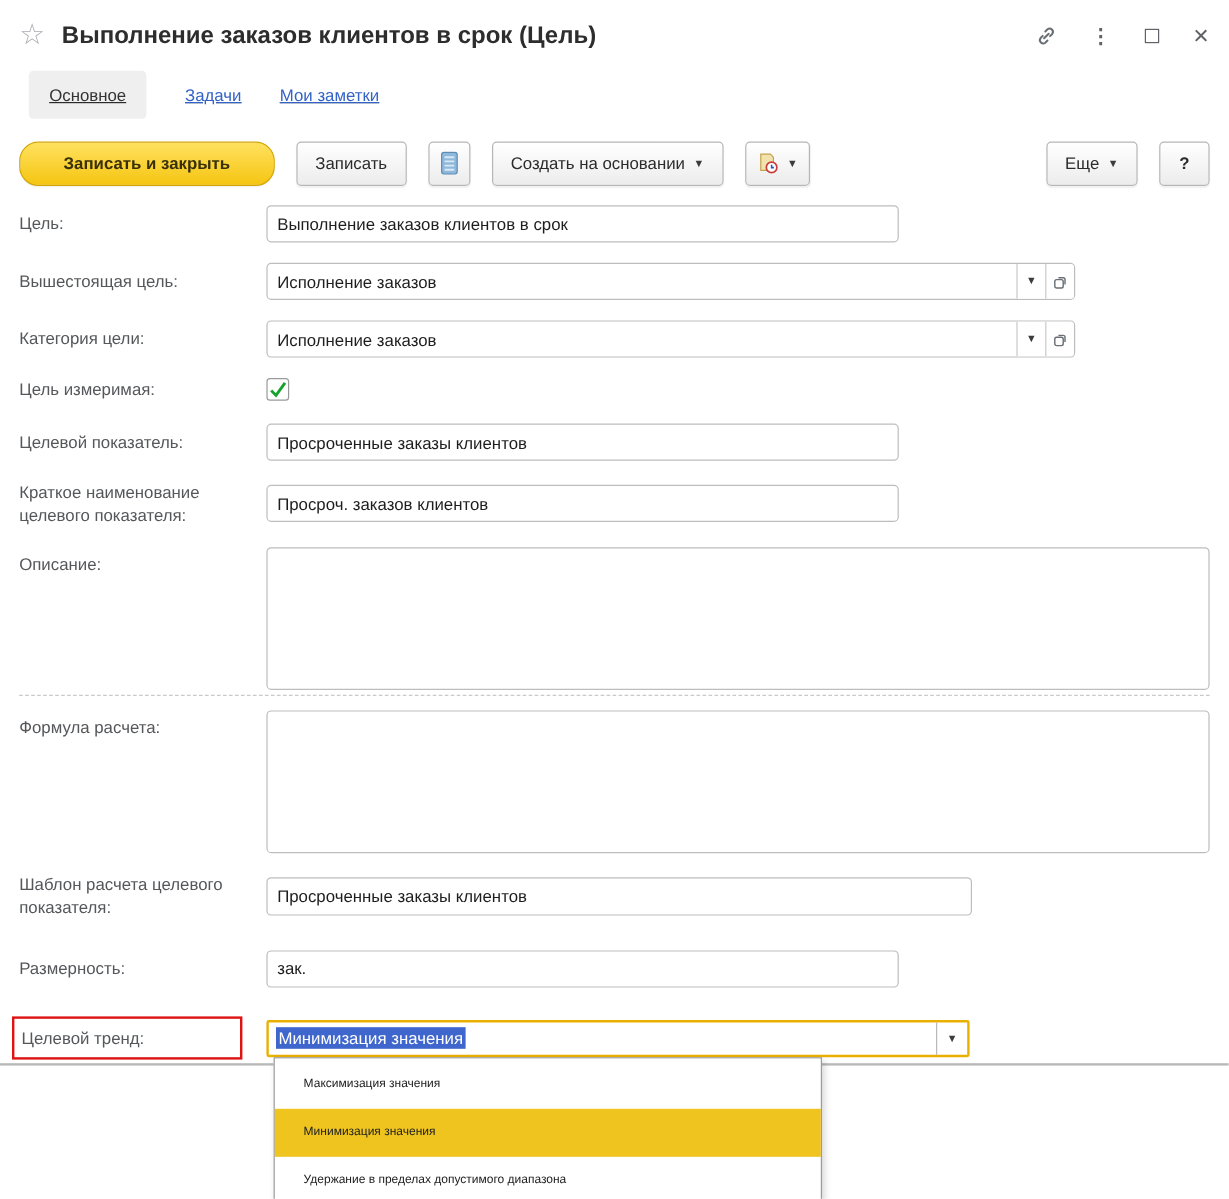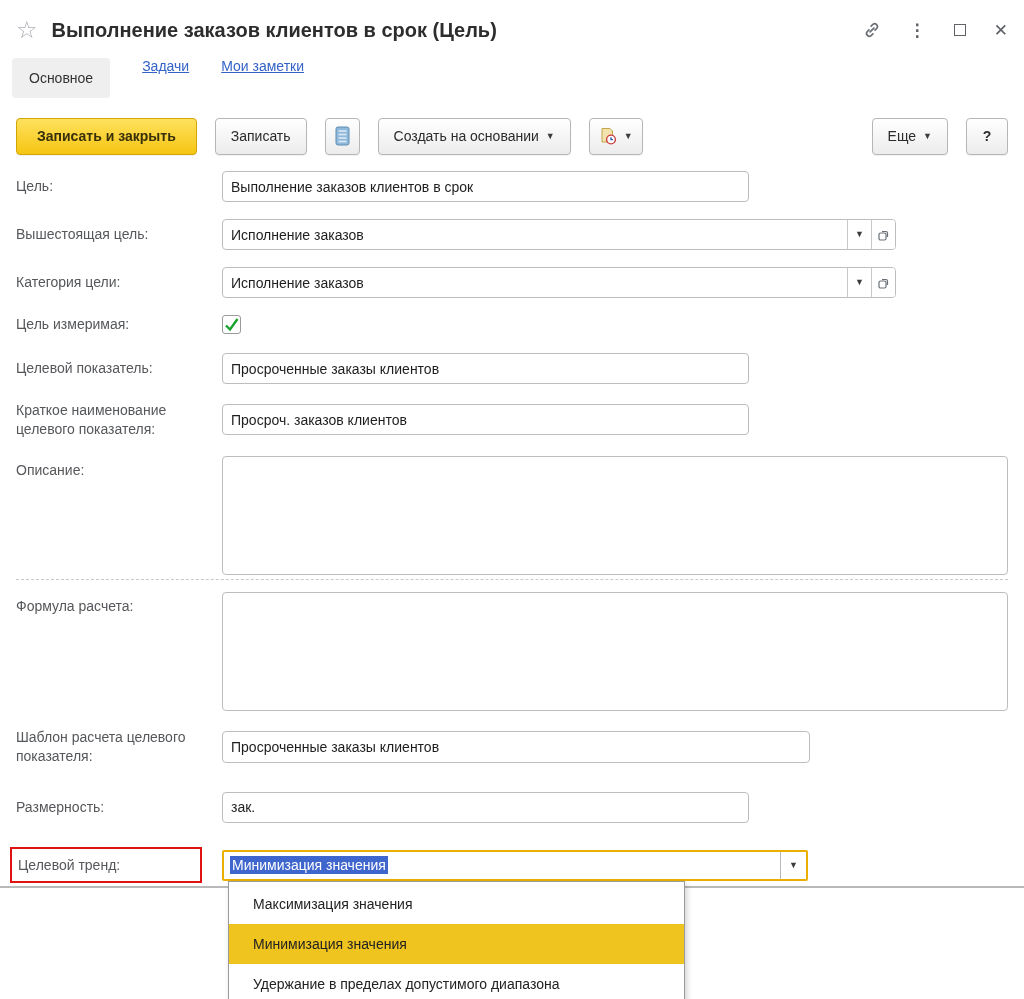--- a/index.html
+++ b/index.html
@@ -11,32 +11,32 @@
   .hdr { display:flex; align-items:center; padding:14px 16px 0 16px; height:46px; }
   .star { font-size:24px; color:#a9adb3; margin-right:14px; line-height:1; cursor:pointer; }
   .title { font-size:20px; font-weight:bold; color:#2d2d2d; }
   .hdr-right { margin-left:auto; display:flex; align-items:center; gap:28px; }
   .hdr-ico { color:#5f6368; display:flex; align-items:center; justify-content:center; cursor:pointer; }
   .kebab { font-size:17px; font-weight:bold; letter-spacing:0; }
   .maxbox { width:12px; height:12px; border:1.6px solid #5f6368; }
   .closex { font-size:17px; }
 
   
-  .tabs { display:flex; padding:0 12px; margin-top:12px; height:42px; }
+  .tabs { display:flex; align-items:center; padding:0 24px; margin-top:12px; height:42px;text-decoration:underline; }
   .tab-active { background:#efefef; border-radius:4px; padding:0 17px; height:40px;
     display:flex; align-items:center; font-size:14px; color:#333; cursor:pointer; }
   .tab-link { margin-left:32px; font-size:14px; color:#3363c6; text-decoration:underline; cursor:pointer; }
 
   
   .toolbar { display:flex; align-items:center; padding:0 16px; margin-top:16px; height:40px; gap:18px; }
   .btn { display:inline-flex; align-items:center; justify-content:center; gap:7px; height:37px;
     padding:0 15px; background:linear-gradient(#ffffff,#ececec); border:1px solid #b6b6b6;
     border-radius:4px; font-size:14px; color:#2b2b2b; cursor:pointer; box-shadow:0 1px 1px rgba(0,0,0,.06); }
   .btn-primary { background:linear-gradient(#ffe15e,#f5c512); border-color:#d2a500;
-    font-weight:bold; color:#39300a; padding:0 20px; }
+    font-weight:bold; color:#39300a; padding:0 36px;border-radius:16px; }
   .btn-ico { padding:0 9px; }
   .caret { font-size:9px; color:#3c3c3c; line-height:1; }
   .spacer { flex:1; }
   .btn-help { width:42px; font-weight:bold; }
 
   
   .form { padding:0 16px; margin-top:15px; }
   .row { display:flex; align-items:center; margin-bottom:17px; }
   .row.top { align-items:flex-start; }
   .lbl { width:206px; flex-shrink:0; font-size:14px; color:#55575a; line-height:1.35; padding-top:0; }
@@ -61,21 +61,21 @@
   .combo-wrap { position:relative; }
   .combo { display:flex; width:586px; height:31px; border:2px solid #eab000; border-radius:2px;
     background:#fff; align-items:stretch; }
   .combo .sel { flex:1; display:flex; align-items:center; padding:0 6px; }
   .combo .sel span { background:#3f66cc; color:#fff; font-size:14px; padding:1px 2px; }
   .combo .drop { width:26px; display:flex; align-items:center; justify-content:center;
     border-left:1px solid #b9b9b9; cursor:pointer; }
   .ddpanel { position:absolute; left:6px; top:31px; width:457px; height:132px; background:#fff;
     border:1px solid #9b9b9b; box-shadow:2px 3px 6px rgba(0,0,0,.18); z-index:6; padding-top:2px; }
   .ddopt { height:40px; display:flex; align-items:center; padding:0 10px 0 24px;
-    font-size:14px; color:#222; cursor:pointer; }
+    font-size:10px; color:#222; cursor:pointer; }
   .ddopt.hl { background:#efc41f; }
 
   .bottom-line { position:absolute; left:0; right:0; top:886px; border-top:2px solid #b9b9b9; z-index:1; }
   svg { display:block; }
 </style>
 </head>
 <body>
 
 <div class="window">
 

